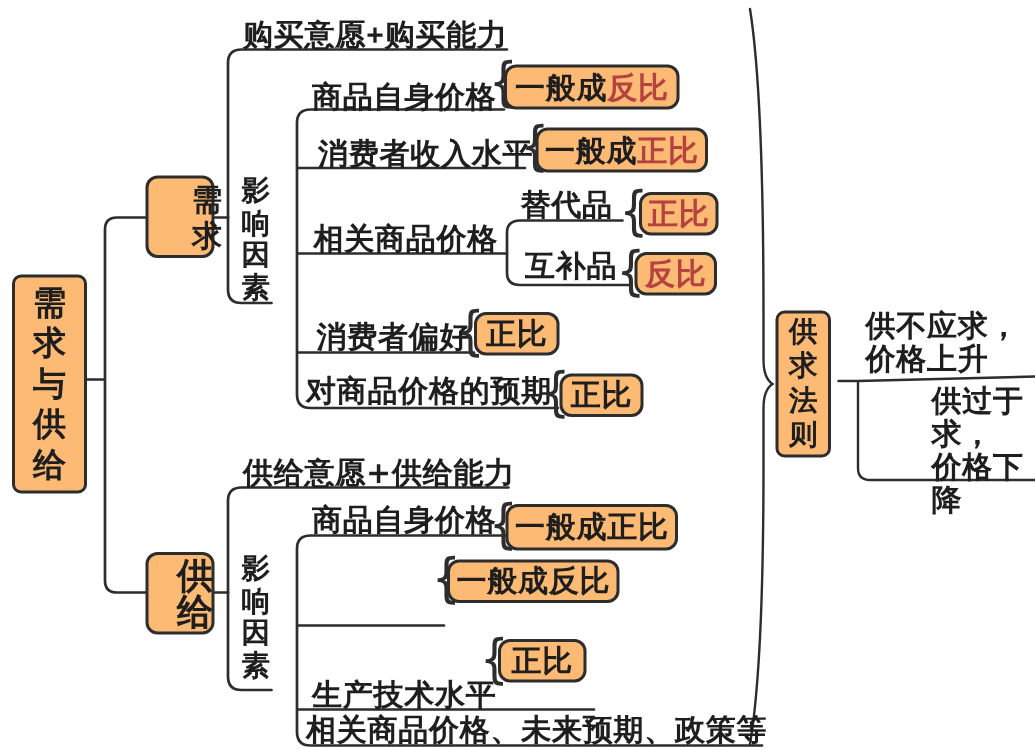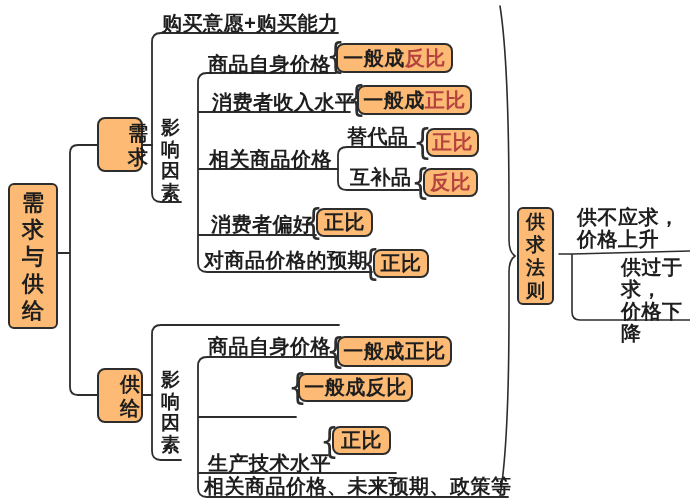--- a/index.html
+++ b/index.html
@@ -89,22 +89,23 @@
     <span class="boxtext">正比</span>
   </div>
 
   <div class="label" style="left:204px;top:247px;">对商品价格的预期</div>
   <span class="brace" style="left:361px;top:248px;">{</span>
   <div class="node" style="left:373px;top:249px;width:56px;height:29px;">
     <span class="boxtext">正比</span>
   </div>
 
   <div class="node" style="left:97px;top:368px;width:46px;height:55px;">
-    <span class="vtext" style="font-size:20px;line-height:24px;margin-left:20px;">供给</span>
+    <span class="vtext" style="font-size:24px;line-height:24px;margin-left:20px;">供给</span>
   </div>
+  <div class="label" style="left:162px;top:302px;">供给意愿+供给能力</div>
   <div class="vlabel" style="left:161px;top:369px;line-height:21.5px;">影响因素</div>
 
   <div class="label" style="left:208px;top:333px;">商品自身价格</div>
   <span class="brace" style="left:326px;top:336px;">{</span>
   <div class="node" style="left:337px;top:336px;width:115px;height:31px;">
     <span class="boxtext">一般成正比</span>
   </div>
 
   <span class="brace" style="left:288px;top:372px;">{</span>
   <div class="node" style="left:298px;top:373px;width:115px;height:29px;">

